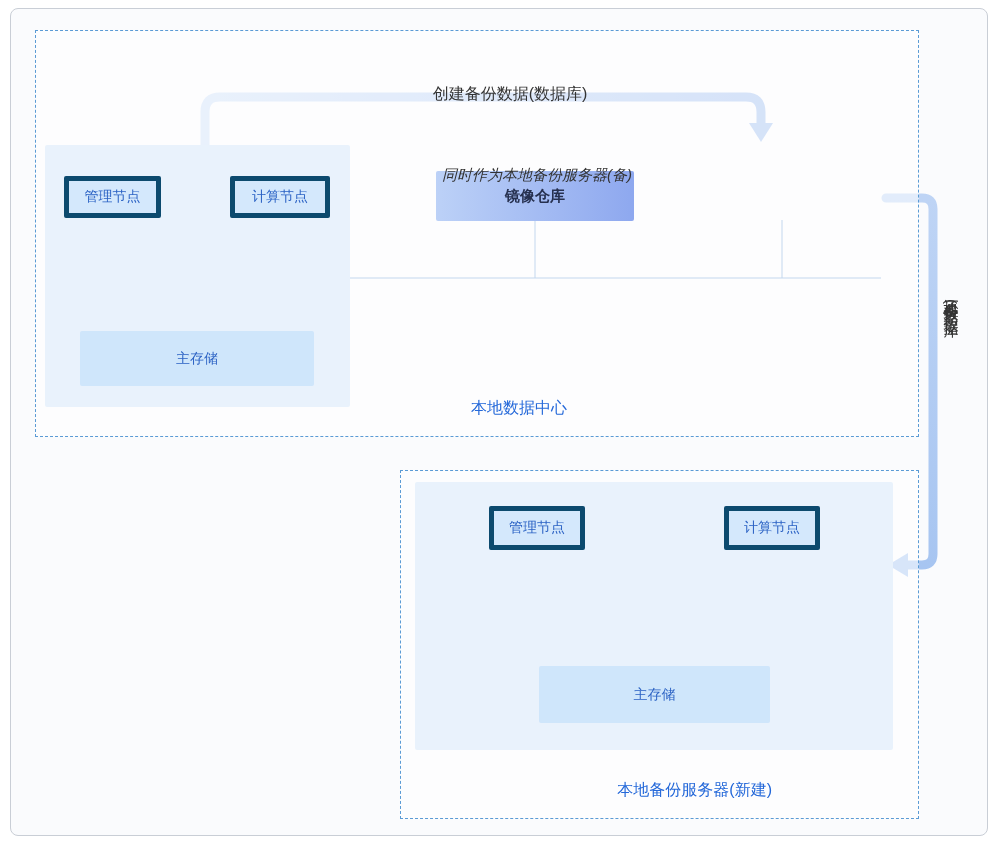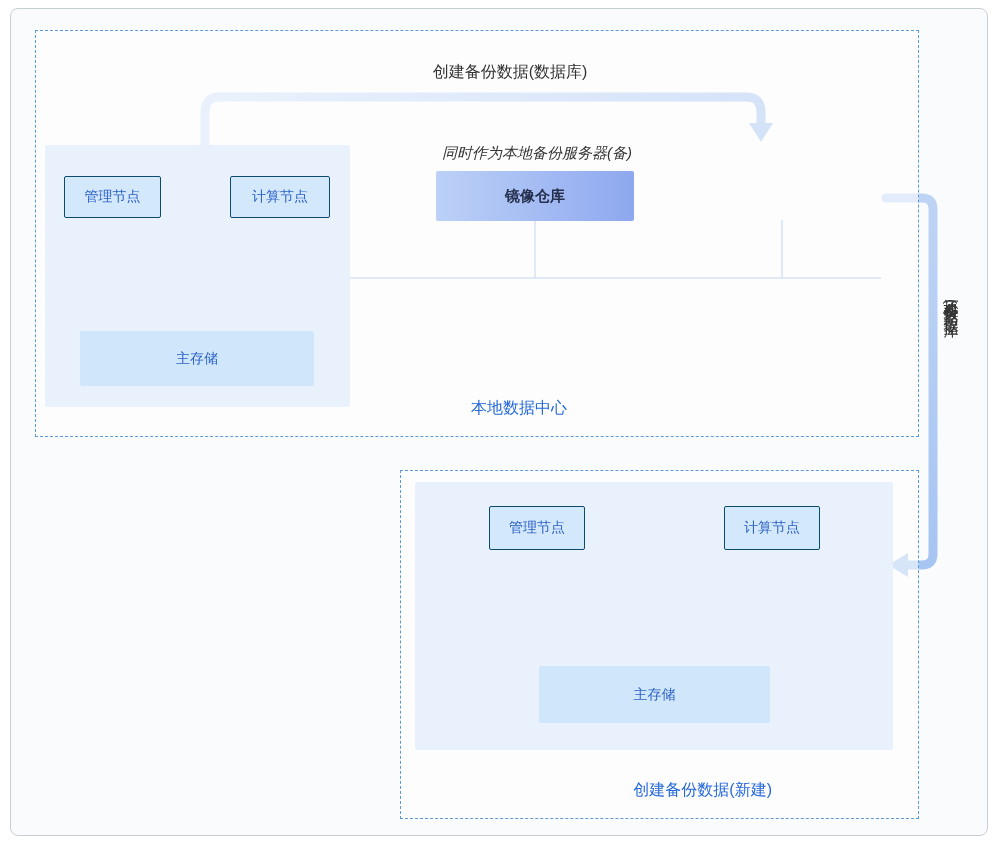--- a/index.html
+++ b/index.html
@@ -42,21 +42,21 @@
     border-radius: 2px;
   }
   .panel-dc1 { left: 45px; top: 145px; width: 305px; height: 262px; }
   .panel-dc2 { left: 415px; top: 482px; width: 478px; height: 268px; }
   .node {
     position: absolute;
     display: flex;
     align-items: center;
     justify-content: center;
     background: #d4e8fc;
-    border: 1px solid #0c4a6e;
+    border: 5px solid #0c4a6e;
     color: #2b62c4;
     font-size: 14px;
     border-radius: 2px;
     box-sizing: border-box;
     text-align: center;
   }
   .node-mgmt1    { left: 64px;  top: 176px; width: 97px;  height: 42px; }
   .node-compute1 { left: 230px; top: 176px; width: 100px; height: 42px; }
   .node-mirror   {
     left: 436px; top: 171px; width: 198px; height: 50px;
@@ -68,20 +68,21 @@
   }
   .node-backupsrv { left: 684px; top: 176px; width: 197px; height: 44px; background: #ddecfc; }
   .node-storage1  { left: 80px;  top: 331px; width: 234px; height: 55px; border: none; background: #cfe6fb; }
   .node-mgmt2    { left: 489px; top: 506px; width: 96px; height: 44px; }
   .node-compute2 { left: 724px; top: 506px; width: 96px; height: 44px; }
   .node-storage2 { left: 539px; top: 666px; width: 231px; height: 57px; border: none; background: #cfe6fb; }
   .caption {
     position: absolute;
     color: #333333;
     text-align: center;
+    margin-top: 22px;
   }
   .caption-create { left: 260px; top: 62px;  width: 500px; font-size: 16px; }
   .caption-dual   { left: 287px; top: 144px; width: 500px; font-size: 15px; font-style: italic; }
   .dc-title {
     position: absolute;
     color: #2468d9;
     font-size: 16px;
     text-align: right;
   }
   .dc1-title { left: 367px; top: 398px; width: 200px; }
@@ -168,18 +169,18 @@
 
   <div class="node node-mgmt2">
     <span>管理节点</span>
   </div>
   <div class="node node-compute2">
     <span>计算节点</span>
   </div>
   <div class="node node-storage2">
     <span>主存储</span>
   </div>
-  <div class="dc-title dc2-title">创建备份数据(新建)</div>
+  <div class="dc-title dc2-title">本地备份服务器(新建)</div>
 
   <div class="caption caption-create">创建备份数据(数据库)</div>
   <div class="caption caption-dual">同时作为本地备份服务器(备)</div>
   <div class="restore-label">还原备份数据(数据库)</div>
 </div>
 
 </body></html>

